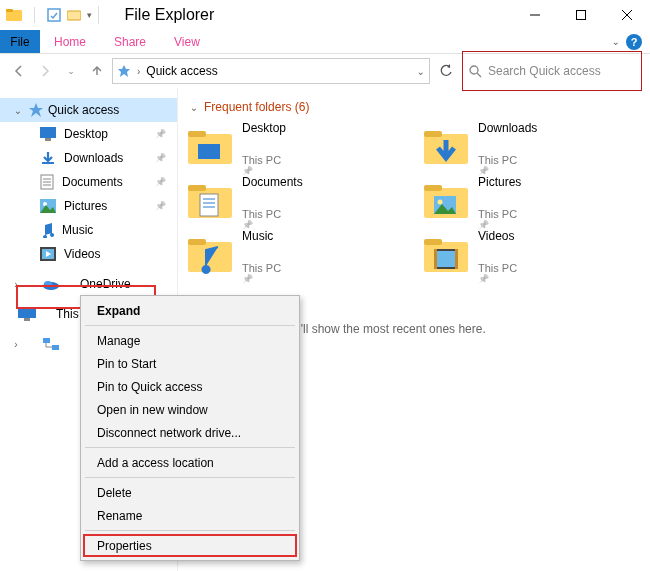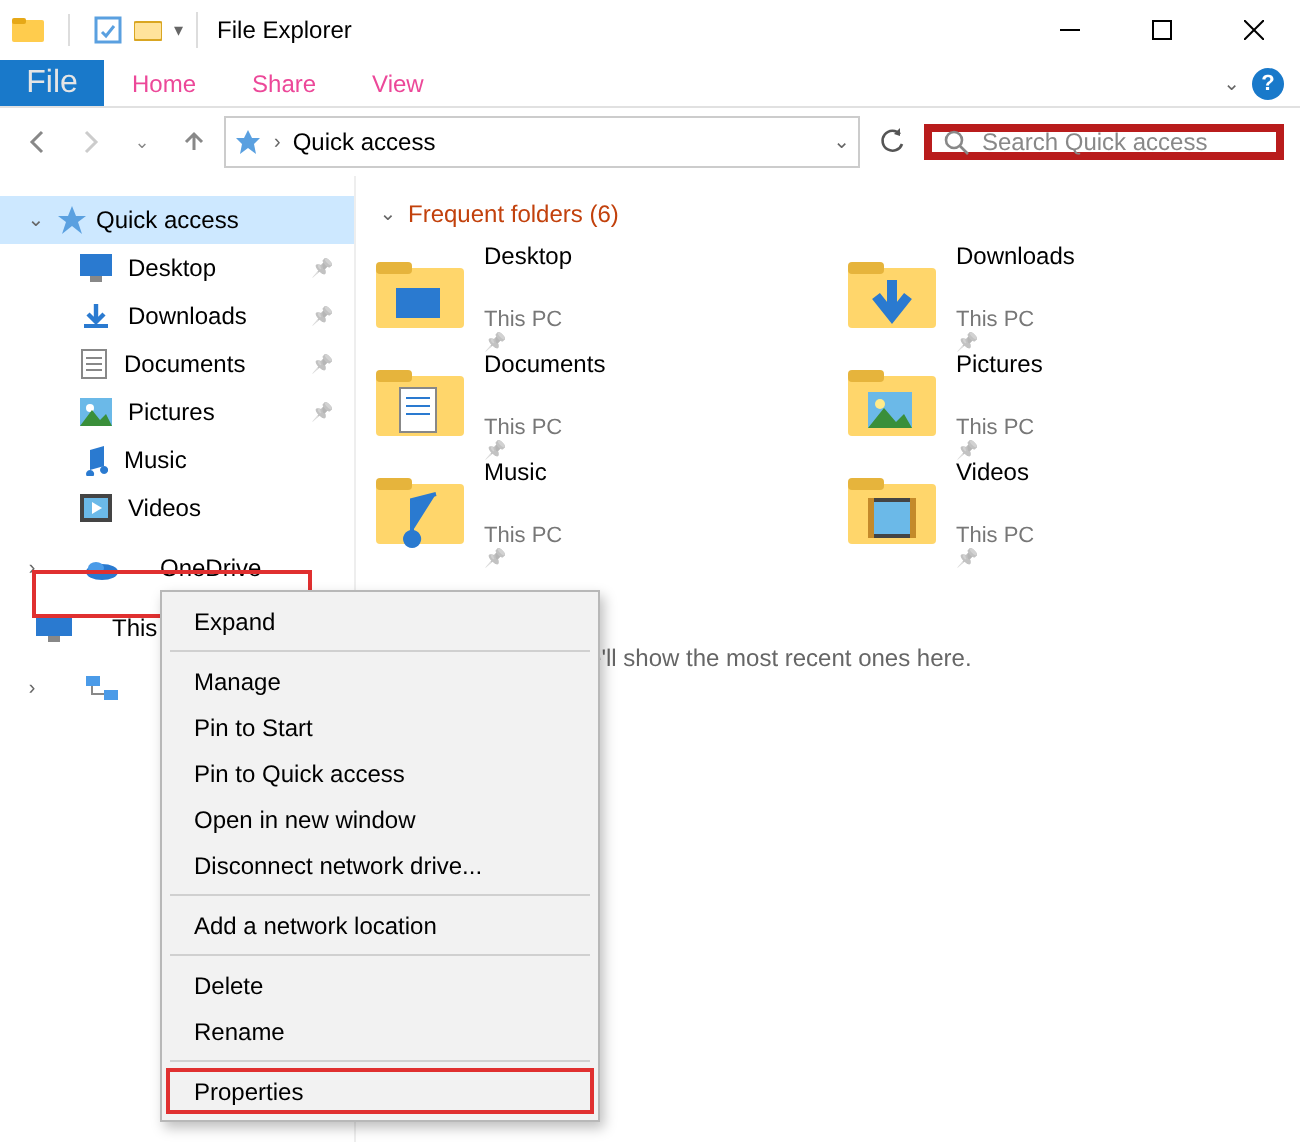--- a/index.html
+++ b/index.html
@@ -2,37 +2,37 @@
 <html><head>
 <meta charset="utf-8">
 <style>
   * { box-sizing: border-box; margin: 0; padding: 0; font-family: "Segoe UI", Tahoma, sans-serif; }
   body { width: 650px; height: 571px; background: #ffffff; overflow: hidden; font-size: 12px; color: #000; position: relative; }
 
   
   .titlebar { height: 30px; display: flex; align-items: center; padding: 0 0 0 6px; }
   .tb-icons { display: flex; gap: 6px; align-items: center; }
   .tb-sep { width: 1px; height: 16px; background: #ddd; margin: 0 6px; }
-  .tb-title { margin-left: 4px; font-size: 12px; }
+  .tb-title { margin-left: 20px; font-size: 16px; }
   .tb-win { margin-left: auto; display: flex; }
   .tb-btn { width: 46px; height: 30px; display: flex; align-items: center; justify-content: center; font-size: 13px; }
 
   
   .ribbon { height: 24px; display: flex; align-items: stretch; border-bottom: 1px solid #e1e1e1; }
-  .ribbon-file { background: #1979ca; color: #e5e5e5; width: 52px; display: flex; align-items: center; justify-content: center; font-size: 16px; }
+  .ribbon-file { background: #1979ca; color: #000000; width: 40px; display: flex; align-items: center; justify-content: center; font-size: 12px; }
   .ribbon-tab { padding: 0 14px; display: flex; align-items: center; font-size: 12px; color: #ec4899; }
   .ribbon-help { margin-left: auto; display: flex; align-items: center; padding-right: 8px; gap: 6px; }
   .help-circle { width: 16px; height: 16px; border-radius: 50%; background: #1979ca; color: #fff; font-size: 11px; display: flex; align-items: center; justify-content: center; font-weight: bold; }
 
   
   .navbar { height: 34px; display: flex; align-items: center; padding: 4px 8px; gap: 4px; }
   .nav-arrow { width: 22px; height: 22px; display: flex; align-items: center; justify-content: center; color: #888; }
   .addr { flex: 1; height: 26px; border: 1px solid #ccc; display: flex; align-items: center; padding: 0 4px; gap: 6px; }
   .addr-refresh { width: 24px; display: flex; justify-content: center; align-items: center; color: #555; }
-  .search { width: 180px; height: 18px; border: 4px solid #b91c1c; display: flex; align-items: center; padding: 0 6px; gap: 6px; color: #888; }
+  .search { width: 180px; height: 40px; border: 1px solid #b91c1c; display: flex; align-items: center; padding: 0 6px; gap: 6px; color: #888; }
 
   
   .main { display: flex; height: calc(571px - 30px - 24px - 34px); }
   .sidebar { width: 178px; border-right: 1px solid #eee; padding-top: 10px; }
   .tree-item { display: flex; align-items: center; height: 24px; padding-left: 12px; gap: 4px; font-size: 12px; }
   .tree-item.active { background: #cde8ff; }
   .tree-sub { padding-left: 40px; height: 24px; display: flex; align-items: center; gap: 8px; }
   .tree-sub.pin::after { content: "📌"; font-size: 9px; opacity:.4; margin-left:auto; margin-right:10px; filter:grayscale(1); }
   .tree-group { display:flex; align-items:center; height:24px; padding-left:10px; gap:20px; margin-top:6px;}
   .chev { width:12px; text-align:center; color:#666; font-size:10px; display:inline-block;}
@@ -48,21 +48,21 @@
   .folder-text .name { font-size: 12px; color: #000; }
   .folder-text .sub { font-size: 11px; color: #777; margin-top: 19px; }
   .folder-text .pin { font-size: 9px; opacity:.4; filter:grayscale(1);}
 
   .recent-msg { color: #666; margin-top: 42px; font-size: 12px; white-space: nowrap; }
 
   
   .ctx { position: absolute; left: 80px; top: 295px; width: 220px; background: #f2f2f2; border: 1px solid #b8b8b8; box-shadow: 2px 3px 6px rgba(0,0,0,.25); padding: 3px 2px; z-index: 50; }
   .ctx-item { height: 23px; display: flex; align-items: center; padding: 0 14px; font-size: 12px; color:#000;}
   .ctx-sep { height: 1px; background: #d0d0d0; margin: 3px 2px; }
-  .ctx-item.bold { font-weight: 400; }
+  .ctx-item.bold { font-weight: 700; }
   .ctx-item.hl { outline: 2px solid #e03030; outline-offset: -2px; }
 
   
   svg{display:block;}
 </style>
 </head>
 <body>
 
 <div class="titlebar">
   <div class="tb-icons">
@@ -360,19 +360,19 @@
 
 <div class="ctx">
   <div class="ctx-item bold">Expand</div>
   <div class="ctx-sep"></div>
   <div class="ctx-item">Manage</div>
   <div class="ctx-item">Pin to Start</div>
   <div class="ctx-item">Pin to Quick access</div>
   <div class="ctx-item">Open in new window</div>
   <div class="ctx-item">Disconnect network drive...</div>
   <div class="ctx-sep"></div>
-  <div class="ctx-item">Add a network location</div>
+  <div class="ctx-item">Add a access location</div>
   <div class="ctx-sep"></div>
   <div class="ctx-item">Delete</div>
   <div class="ctx-item">Rename</div>
   <div class="ctx-sep"></div>
   <div class="ctx-item hl">Properties</div>
 </div>
 
 </body></html>

